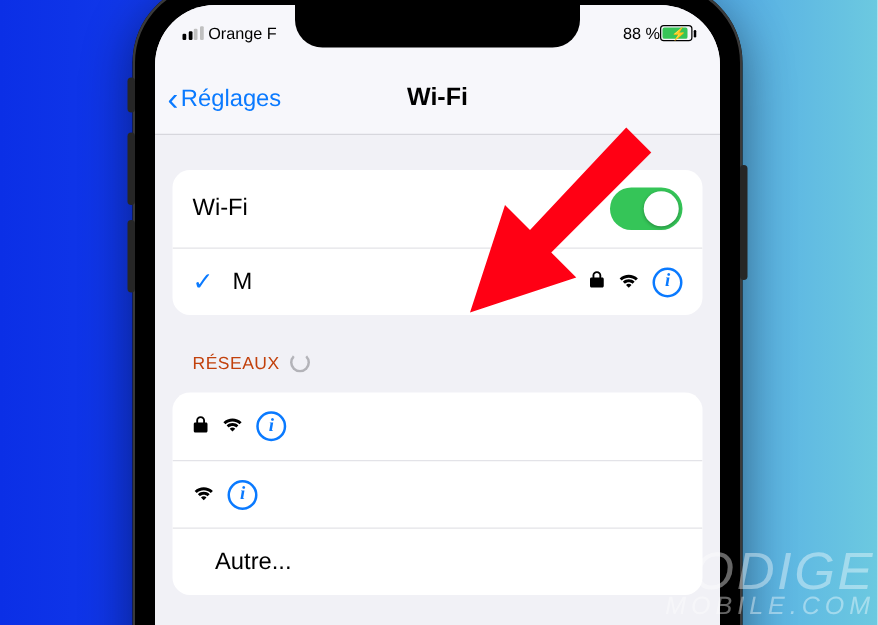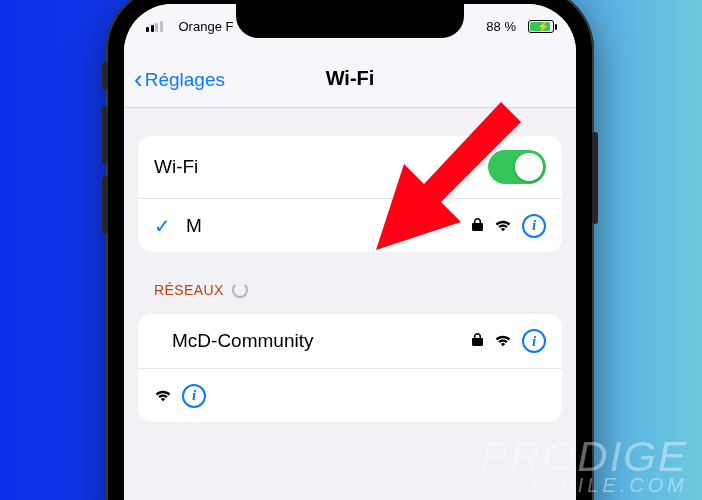--- a/index.html
+++ b/index.html
@@ -55,22 +55,22 @@
     height: 32px;
     display: flex;
     justify-content: space-between;
     align-items: center;
     padding: 0 22px;
     font-size: 13px;
     font-weight: 500;
     color: #000;
     z-index: 60;
   }
-  .status-left { display: flex; align-items: center; gap: 16px; }
-  .status-right { display: flex; align-items: center; gap: 12px; }
+  .status-left { display: flex; align-items: center; gap: 4px; }
+  .status-right { display: flex; align-items: center; gap: 0; }
   .sig-bars { display: flex; gap: 1.5px; align-items: flex-end; }
   .sig-bars span { width: 3px; background:#000; border-radius:1px; }
   .sig-bars span:nth-child(1){height:5px;} .sig-bars span:nth-child(2){height:7px;}
   .sig-bars span:nth-child(3){height:9px; background:#c0c0c0;} .sig-bars span:nth-child(4){height:11px; background:#c0c0c0;}
   .battery {
     width: 26px; height: 13px; border: 1px solid #000; border-radius: 3px; position: relative;
   }
   .battery::after { content:""; position:absolute; right:-4px; top:3px; width:2px; height:6px; background:#000; border-radius:1px; }
   .battery .fill { position:absolute; left:1px; top:1px; bottom:1px; width:84%; background:#37c557; border-radius:1.5px; }
   .bolt { position:absolute; left:8px; top:0; font-size:10px; color:#fff; }
@@ -150,21 +150,21 @@
   .arrow-annotation {
     position: absolute;
     left: 346px;
     top: 90px;
     z-index: 200;
     pointer-events: none;
   }
 
   .watermark {
     position: absolute;
-    right: 14px;
+    right: 2px;
     bottom: 6px;
     text-align: right;
     font-family: Impact, "Arial Black", sans-serif;
     color: rgba(255,255,255,.40);
     line-height: .9;
     z-index: 300;
     font-style: italic;
     pointer-events: none;
   }
   .watermark .line1 { font-size: 42px; letter-spacing: 2px; }
@@ -237,21 +237,20 @@
         </div>
       </div>
 
       <div class="group-header">
         <span>RÉSEAUX</span>
         <span class="spinner"></span>
       </div>
 
       <div class="group" style="margin-top:8px;">
         <div class="row">
-          <span class="label indent">McD-Community</span>
           <span class="icons-right">
             <span class="lock">
               <svg width="13" height="15" viewBox="0 0 13 15">
                   <path d="M3 6V4.2C3 2.4 4.5 1 6.5 1S10 2.4 10 4.2V6h.8c.7 0 1.2.5 1.2 1.2v5.6c0 .7-.5 1.2-1.2 1.2H2.2C1.5 14 1 13.5 1 12.8V7.2C1 6.5 1.5 6 2.2 6H3zm1.5 0h4V4.2c0-1-.9-1.8-2-1.8s-2 .8-2 1.8V6z" fill="#000"></path>
                 </svg>
             </span>
             <span class="wifi-ic">
               <svg width="18" height="14" viewBox="0 0 18 14">
                   <path d="M9 13.2 L6.8 10.9 C8 9.8 10 9.8 11.2 10.9 Z M4.3 8.3 C6.9 5.8 11.1 5.8 13.7 8.3 L12 10 C10.3 8.4 7.7 8.4 6 10 Z M1.7 5.7 C5.7 1.9 12.3 1.9 16.3 5.7 L14.6 7.4 C11.5 4.5 6.5 4.5 3.4 7.4 Z" fill="#000"></path>
                 </svg>
@@ -261,20 +260,23 @@
         </div>
         <div class="row">
           <span class="icons-right">
             <span class="wifi-ic">
               <svg width="18" height="14" viewBox="0 0 18 14">
                   <path d="M9 13.2 L6.8 10.9 C8 9.8 10 9.8 11.2 10.9 Z M4.3 8.3 C6.9 5.8 11.1 5.8 13.7 8.3 L12 10 C10.3 8.4 7.7 8.4 6 10 Z M1.7 5.7 C5.7 1.9 12.3 1.9 16.3 5.7 L14.6 7.4 C11.5 4.5 6.5 4.5 3.4 7.4 Z" fill="#000"></path>
                 </svg>
             </span>
             <span class="info">i</span>
           </span>
+        </div>
+        <div class="row">
+          <span class="label indent">Autre...</span>
         </div>
       </div>
 
     </div>
   </div>
 </div>
 
 <svg class="arrow-annotation" width="180" height="170" viewBox="0 0 180 170">
   <g transform="rotate(0)">
     <polygon points="155,12 175,32 95,112 115,132 30,160 58,74 78,94" fill="#ff0014"></polygon>

